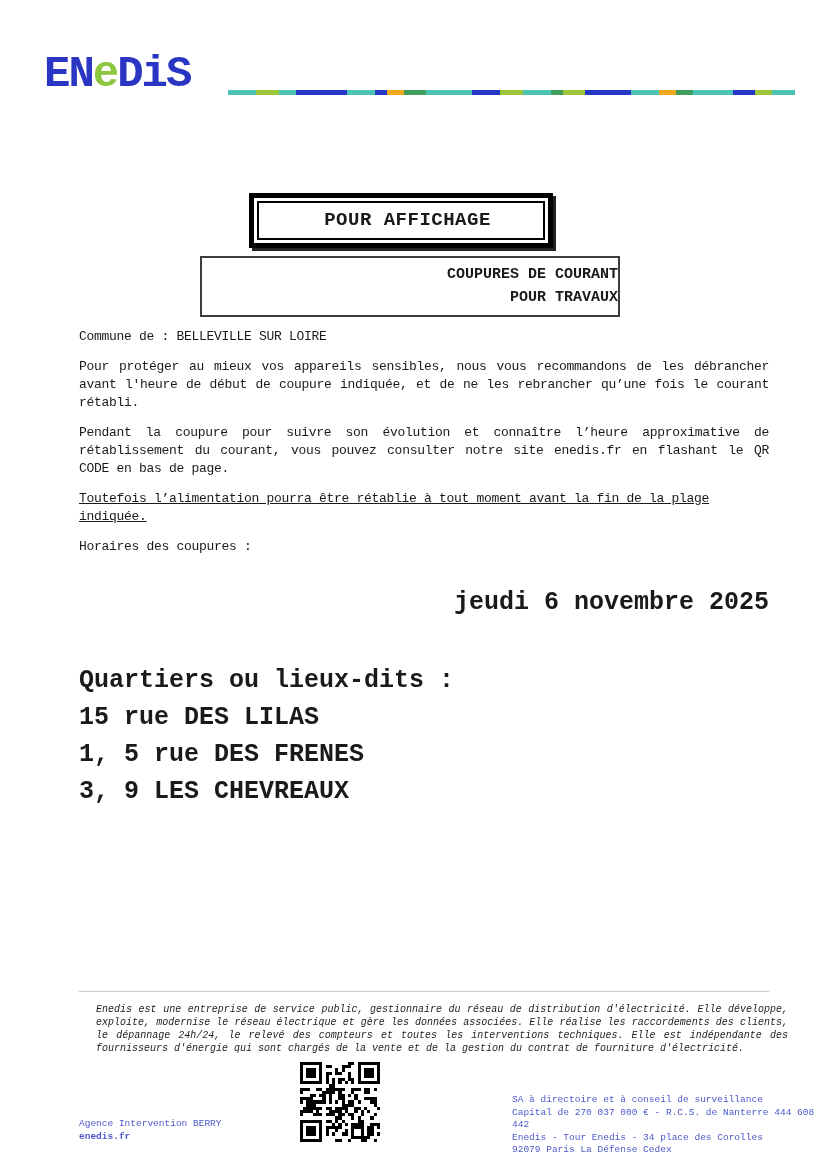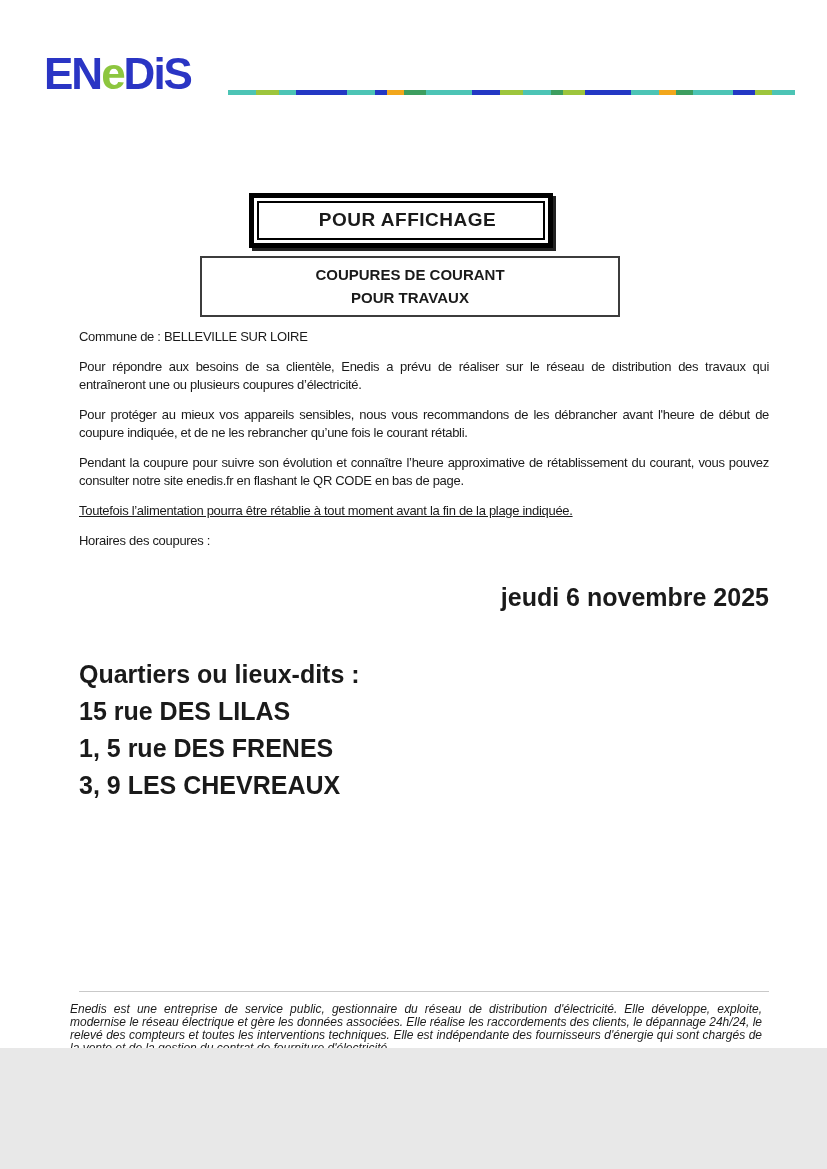--- a/index.html
+++ b/index.html
@@ -1,18 +1,18 @@
 <!DOCTYPE html>
 <html><head>
 <meta charset="utf-8">
 <style>
   html,body{margin:0;padding:0;background:#e8e8e8;}
   .page{
-    position:relative;width:827px;height:1048px;margin:0 auto;background:#ffffff;
-    font-family:Liberation Sans, sans-serif;color:#1a1a1a;overflow:hidden;
+    position:relative;width:827px;height:1169px;margin:0 auto;background:#ffffff;
+    font-family:Liberation Mono, monospace;color:#1a1a1a;overflow:hidden;
   }
   
   .logo{position:absolute;left:44px;top:52px;font-weight:bold;font-size:44px;letter-spacing:-2px;line-height:44px;}
   .logo .b{color:#2a35c4;}
   .logo .g{color:#8dc63f;}
   .deco-line{
     position:absolute;left:228px;top:90px;width:567px;height:5px;
     background:linear-gradient(90deg,
       #4cc4b5 0 5%, #9dc53c 5% 9%, #4cc4b5 9% 12%, #2338c4 12% 21%,
       #4cc4b5 21% 26%, #2338c4 26% 28%, #f2a71c 28% 31%, #3d9e5f 31% 35%,
@@ -25,46 +25,46 @@
   .banner{
     position:absolute;left:249px;top:193px;width:304px;box-sizing:border-box;
     border:5px solid #000;background:#fff;padding:3px;box-shadow:3px 3px 0 #222;
   }
   .banner-inner{
     border:2px solid #000;text-align:center;font-weight:bold;font-size:19px;
     padding:6px 0 7px 13px;letter-spacing:0.5px;
   }
   .subject-box{
     position:absolute;left:200px;top:256px;width:420px;box-sizing:border-box;
-    border:2px solid #3c3c3c;background:#fff;text-align:center;font-weight:bold;
+    border:2px solid #3c3c3c;background:#fff;text-align:right;font-weight:bold;
     font-size:15px;line-height:23px;padding:5px 0 6px 0;
   }
   
   .content{position:absolute;left:79px;top:328px;width:690px;font-size:13px;letter-spacing:-0.3px;line-height:18px;}
   .content p{margin:0 0 12px 0;}
   .content p.just{text-align:justify;}
   .underlined{text-decoration:underline;}
   .schedule{
     margin-top:28px;text-align:right;font-weight:bold;font-size:25px;
     letter-spacing:0;line-height:38px;
   }
   .locations{
     margin-top:40px;text-align:left;font-weight:bold;font-size:25px;
     letter-spacing:0;line-height:37px;
   }
   
   .foot-rule{position:absolute;left:79px;top:991px;width:690px;height:1px;background:#c9c9c9;}
   .foot-note{
-    position:absolute;left:70px;top:1003px;width:692px;font-size:12px;line-height:13px;
+    position:absolute;left:96px;top:1003px;width:692px;font-size:10px;line-height:13px;
     font-style:italic;text-align:justify;letter-spacing:0;color:#1c1c1c;
   }
   .qr{position:absolute;left:300px;top:1062px;width:80px;height:80px;}
   .blue-small{color:#4d58cb;font-size:9.5px;line-height:12.5px;letter-spacing:0;}
   .foot-left{position:absolute;left:79px;top:1118px;}
-  .foot-left .bold{font-weight:bold;margin-left:47px;}
+  .foot-left .bold{font-weight:bold;}
   .foot-right{position:absolute;left:512px;top:1094px;}
 </style>
 </head>
 <body>
 
 <div class="page">
 
   <div class="logo">
     <span class="b">EN</span><span class="g">e</span><span class="b">DiS</span>
   </div>
@@ -74,21 +74,20 @@
     <div class="banner-inner">POUR AFFICHAGE</div>
   </div>
 
   <div class="subject-box">
     <div>COUPURES DE COURANT</div>
     <div>POUR TRAVAUX</div>
   </div>
 
   <div class="content">
     <p>Commune de : BELLEVILLE SUR LOIRE</p>
-    <p class="just">Pour répondre aux besoins de sa clientèle, Enedis a prévu de réaliser sur le réseau de distribution des travaux qui entraîneront une ou plusieurs coupures d’électricité.</p>
     <p class="just">Pour protéger au mieux vos appareils sensibles, nous vous recommandons de les débrancher avant l'heure de début de coupure indiquée, et de ne les rebrancher qu’une fois le courant rétabli.</p>
     <p class="just">Pendant la coupure pour suivre son évolution et connaître l’heure approximative de rétablissement du courant, vous pouvez consulter notre site enedis.fr en flashant le QR CODE en bas de page.</p>
     <p><span class="underlined">Toutefois l’alimentation pourra être rétablie à tout moment avant la fin de la plage indiquée.</span></p>
     <p>Horaires des coupures :</p>
 
     <div class="schedule">
       <div>jeudi 6 novembre 2025</div>
     </div>
 
     <div class="locations">
@@ -405,14 +404,20 @@
         <rect x="19" y="24" width="1" height="1"></rect>
         <rect x="20" y="24" width="1" height="1"></rect>
         <rect x="23" y="24" width="1" height="1"></rect>
       </svg></div>
 
   <div class="foot-left blue-small">
     <div>Agence Intervention BERRY</div>
     <div class="bold">enedis.fr</div>
   </div>
 
+  <div class="foot-right blue-small">
+    <div>SA à directoire et à conseil de surveillance</div>
+    <div>Capital de 270 037 000 € - R.C.S. de Nanterre 444 608 442</div>
+    <div>Enedis - Tour Enedis - 34 place des Corolles</div>
+    <div>92079 Paris La Défense Cedex</div>
+  </div>
 
 </div>
 
 </body></html>

